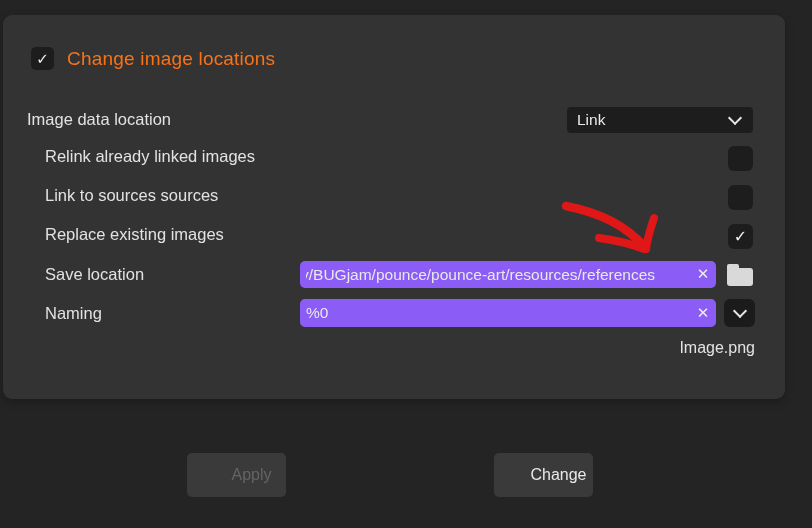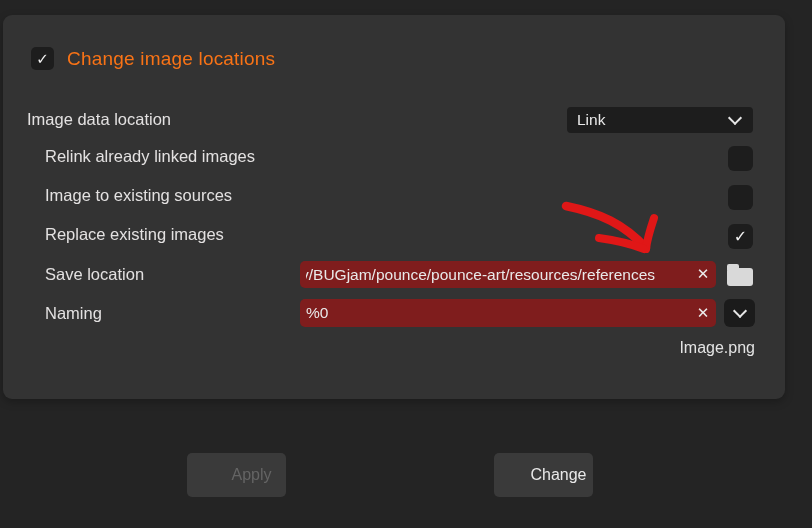--- a/index.html
+++ b/index.html
@@ -50,21 +50,21 @@
   .cb{
     position:absolute;left:725px;width:25px;height:25px;
     background:#1d1d1d;border-radius:6px;cursor:pointer;
     display:flex;align-items:center;justify-content:center;
     color:#f2f2f2;font-size:16px;font-weight:bold;
   }
   .cb.c1{top:131px;} .cb.c2{top:170px;} .cb.c3{top:209px;}
   
   .field{
     position:absolute;left:297px;width:416px;height:27px;box-sizing:border-box;
-    background:#7f1d1d;border:none;border-radius:5px;
+    background:#8b5cf6;border:none;border-radius:5px;
     color:#e9e9e9;font-size:15.5px;font-family:"Liberation Sans","DejaVu Sans",sans-serif;
     padding:0 30px 0 6px;outline:none;
   }
   .field.save{top:246px;text-indent:-5px;}
   .field.name{top:284px;height:28px;}
   .clear-x{
     position:absolute;width:18px;height:18px;cursor:pointer;
     color:#ededed;font-size:15px;line-height:18px;text-align:center;
   }
   .clear-x.x1{left:691px;top:250px;}
@@ -114,21 +114,21 @@
 
   <div class="lbl l0">Image data location</div>
   <div class="combo">
     <span class="combo-text">Link</span>
     <span class="chev"></span>
   </div>
 
   <div class="lbl l1">Relink already linked images</div>
   <div class="cb c1"></div>
 
-  <div class="lbl l2">Image to existing sources</div>
+  <div class="lbl l2">Link to sources sources</div>
   <div class="cb c2"></div>
 
   <div class="lbl l3">Replace existing images</div>
   <div class="cb c3">
     <span>✓</span>
   </div>
 
   <div class="lbl l4">Save location</div>
   <input class="field save" type="text" value="v/BUGjam/pounce/pounce-art/resources/references" style="">
   <span class="clear-x x1">✕</span>

